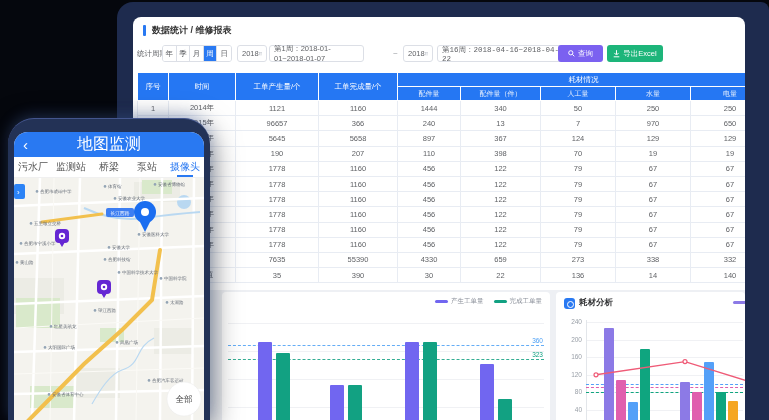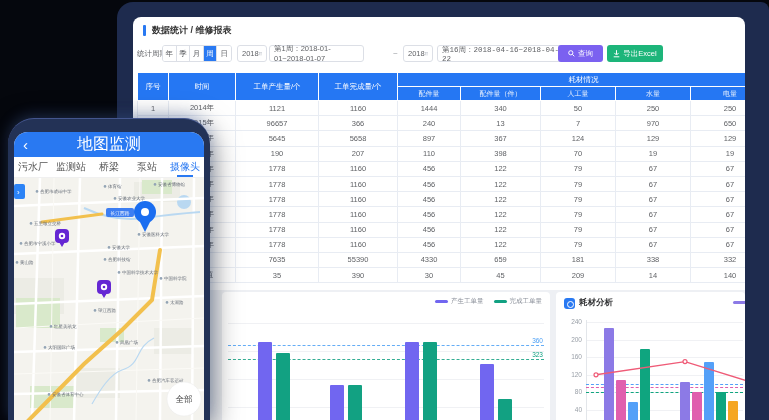--- a/index.html
+++ b/index.html
@@ -288,32 +288,32 @@
           <td>67</td>
           <td>67</td>
         </tr>
         <tr class="total">
           <td></td>
           <td>合计</td>
           <td>7635</td>
           <td>55390</td>
           <td>4330</td>
           <td>659</td>
-          <td>181</td>
+          <td>273</td>
           <td>338</td>
           <td>332</td>
         </tr>
         <tr class="avg">
           <td></td>
           <td>平均值</td>
           <td>35</td>
           <td>390</td>
           <td>30</td>
-          <td>45</td>
-          <td>209</td>
+          <td>22</td>
+          <td>136</td>
           <td>14</td>
           <td>140</td>
         </tr>
       </tbody>
   </table>
 
   <div class="content-bg"></div>
 
   <div class="card card-left">
     <div class="legend" id="legendL">

